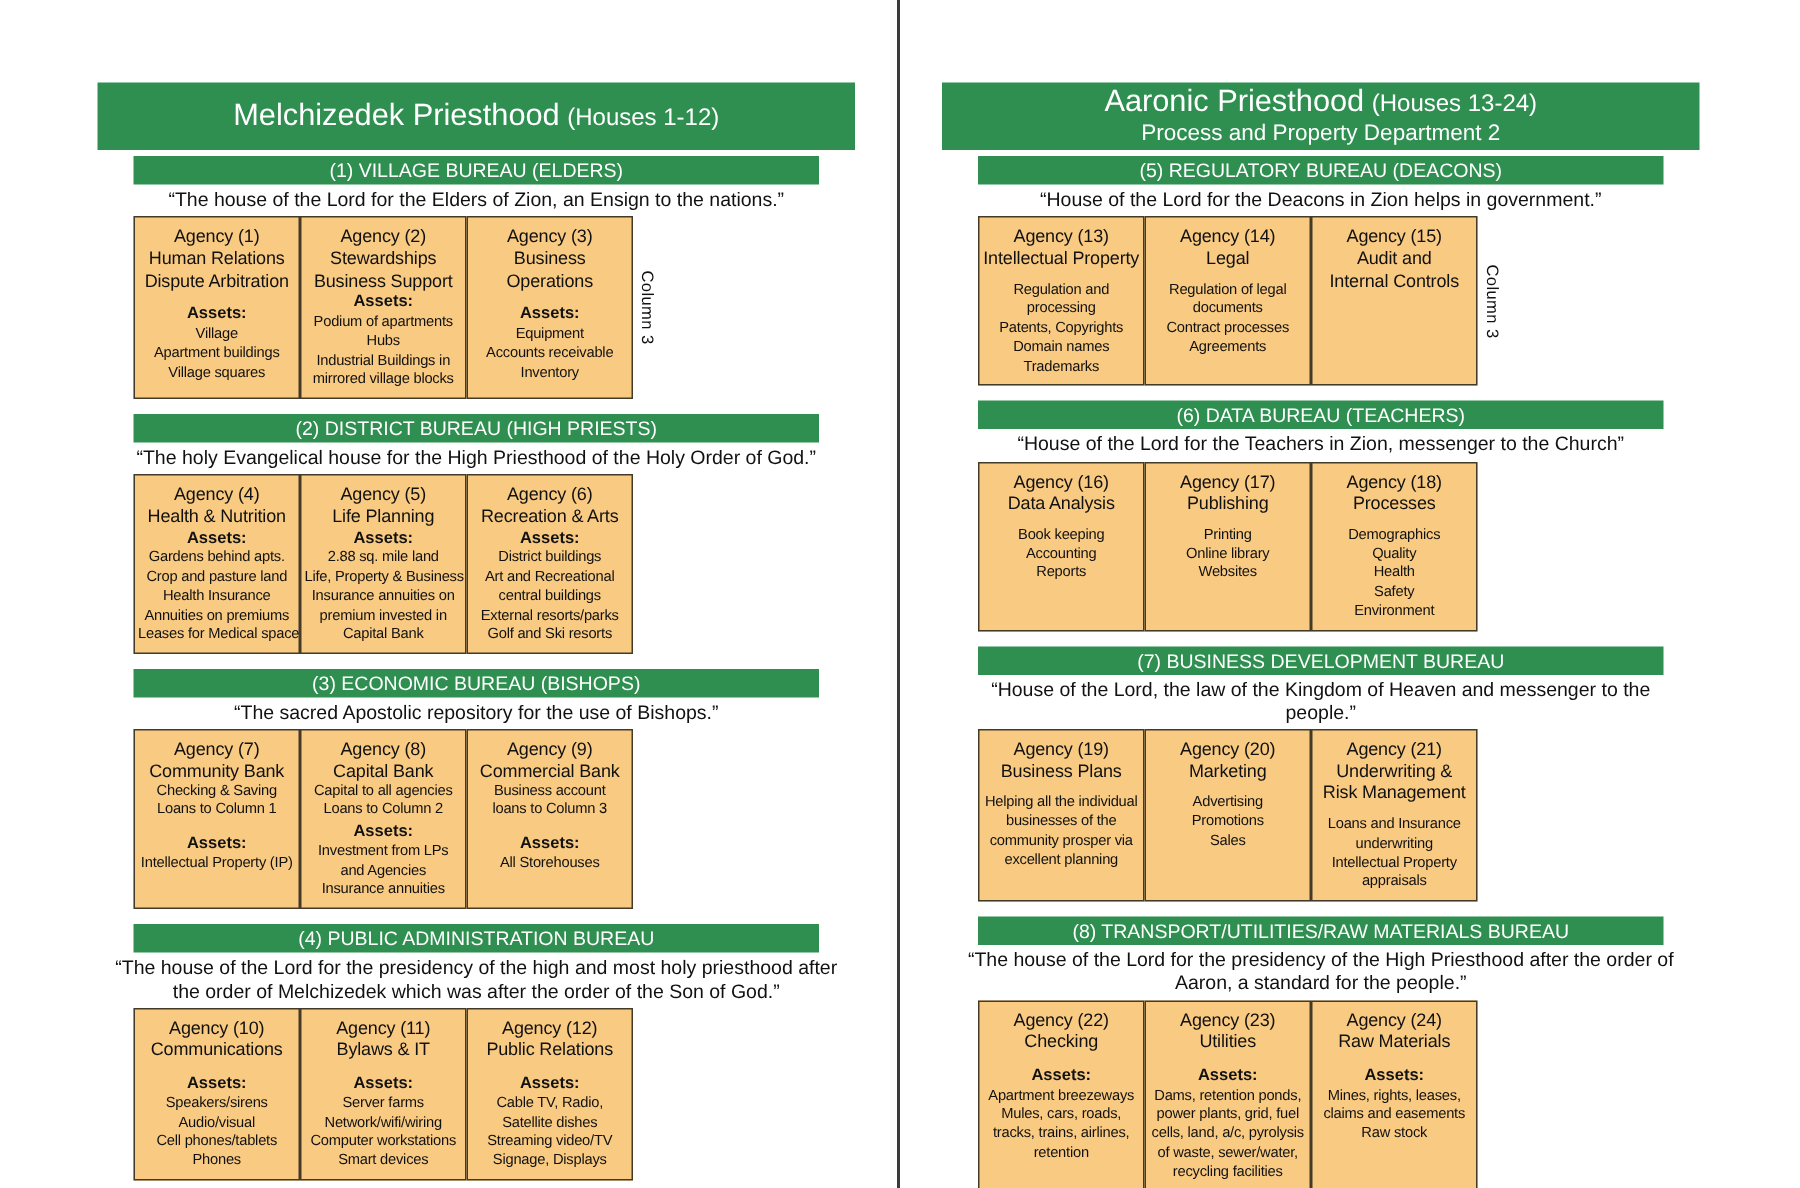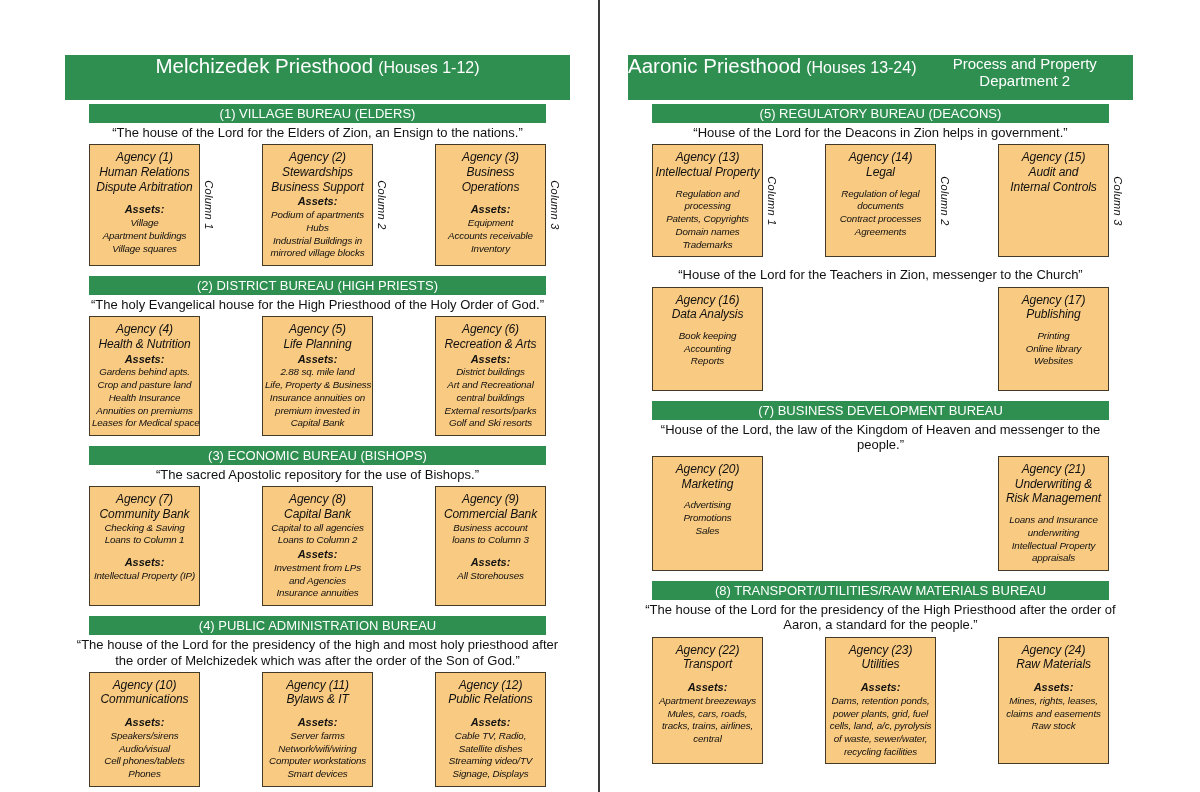--- a/index.html
+++ b/index.html
@@ -7,38 +7,38 @@
     position:relative;width:1200px;height:792px;background:#ffffff;
     font-family:"Liberation Sans",sans-serif;overflow:hidden;color:#111;
   }
   .divider{position:absolute;left:598px;top:0;width:2px;height:792px;background:#3a3a3a;}
   .page{position:absolute;top:55px;width:505px;}
   .page-left{left:65px;}
   .page-right{left:628px;}
 
   .hdr{
     background:var(--green,#2E8F50);color:#fff;text-align:center;
-    height:45px;display:flex;flex-direction:row;justify-content:center;line-height:1.12;
+    height:45px;display:flex;flex-direction:column;justify-content:center;line-height:1.12;
   }
   .hdr .t1{font-size:20.5px;white-space:nowrap;}
   .hdr .t1 .suffix{font-size:16px;margin-left:5px;}
   .hdr .t2{font-size:15px;margin-top:1px;}
 
   .bureau{margin-top:10px;}
   .bureau.first{margin-top:4px;}
   .bar{
     background:var(--green,#2E8F50);color:#fff;text-align:center;
     font-size:13px;line-height:19px;height:19px;margin:0 24px 2px 24px;white-space:nowrap;
   }
   .quote{
     text-align:center;font-size:13px;color:#111;margin:2px 10px 4px 10px;line-height:1.18;
   }
   .row{
-    display:flex;justify-content:space-between;align-items:stretch;
-    padding:0 24px;min-height:104px;font-style:italic;
+    display:flex;align-items:stretch;
+    padding:0 24px;min-height:104px;
   }
   .cell{position:relative;width:111px;display:flex;}
   .box{
     background:var(--boxfill,#F9CA81);
     border:1.5px solid var(--boxborder,#433A28);
     width:100%;box-sizing:border-box;padding:5px 2px;text-align:center;
   }
   .line-h{font-size:12px;line-height:1.22;letter-spacing:-0.1px;white-space:nowrap;}
   .line-b{font-size:9.8px;line-height:1.3;letter-spacing:-0.15px;white-space:nowrap;}
   .line-a{font-size:11px;font-weight:bold;line-height:1.35;}
@@ -265,20 +265,21 @@
             <div class="box">
               <div class="line-h">Agency (15)</div>
               <div class="line-h">Audit and</div>
               <div class="line-h">Internal Controls</div>
             </div>
             <span class="col-label">Column 3</span>
           </div>
         </div>
       </div>
       <div class="bureau">
+        <div class="bar">(6) DATA BUREAU (TEACHERS)</div>
         <div class="quote">“House of the Lord for the Teachers in Zion, messenger to the Church”</div>
         <div class="row">
           <div class="cell">
             <div class="box">
               <div class="line-h">Agency (16)</div>
               <div class="line-h">Data Analysis</div>
               <div class="line-g"></div>
               <div class="line-b">Book keeping</div>
               <div class="line-b">Accounting</div>
               <div class="line-b">Reports</div>
@@ -287,26 +288,49 @@
           <div class="cell">
             <div class="box">
               <div class="line-h">Agency (17)</div>
               <div class="line-h">Publishing</div>
               <div class="line-g"></div>
               <div class="line-b">Printing</div>
               <div class="line-b">Online library</div>
               <div class="line-b">Websites</div>
             </div>
           </div>
+          <div class="cell">
+            <div class="box">
+              <div class="line-h">Agency (18)</div>
+              <div class="line-h">Processes</div>
+              <div class="line-g"></div>
+              <div class="line-b">Demographics</div>
+              <div class="line-b">Quality</div>
+              <div class="line-b">Health</div>
+              <div class="line-b">Safety</div>
+              <div class="line-b">Environment</div>
+            </div>
+          </div>
         </div>
       </div>
       <div class="bureau">
         <div class="bar">(7) BUSINESS DEVELOPMENT BUREAU</div>
         <div class="quote">“House of the Lord, the law of the Kingdom of Heaven and messenger to the people.”</div>
         <div class="row">
+          <div class="cell">
+            <div class="box">
+              <div class="line-h">Agency (19)</div>
+              <div class="line-h">Business Plans</div>
+              <div class="line-g"></div>
+              <div class="line-b">Helping all the individual</div>
+              <div class="line-b">businesses of the</div>
+              <div class="line-b">community prosper via</div>
+              <div class="line-b">excellent planning</div>
+            </div>
+          </div>
           <div class="cell">
             <div class="box">
               <div class="line-h">Agency (20)</div>
               <div class="line-h">Marketing</div>
               <div class="line-g"></div>
               <div class="line-b">Advertising</div>
               <div class="line-b">Promotions</div>
               <div class="line-b">Sales</div>
             </div>
           </div>
@@ -324,27 +348,27 @@
           </div>
         </div>
       </div>
       <div class="bureau">
         <div class="bar">(8) TRANSPORT/UTILITIES/RAW MATERIALS BUREAU</div>
         <div class="quote">“The house of the Lord for the presidency of the High Priesthood after the order of Aaron, a standard for the people.”</div>
         <div class="row">
           <div class="cell">
             <div class="box">
               <div class="line-h">Agency (22)</div>
-              <div class="line-h">Transport</div>
+              <div class="line-h">Checking</div>
               <div class="line-g"></div>
               <div class="line-a">Assets:</div>
               <div class="line-b">Apartment breezeways</div>
               <div class="line-b">Mules, cars, roads,</div>
               <div class="line-b">tracks, trains, airlines,</div>
-              <div class="line-b">central</div>
+              <div class="line-b">retention</div>
             </div>
           </div>
           <div class="cell">
             <div class="box">
               <div class="line-h">Agency (23)</div>
               <div class="line-h">Utilities</div>
               <div class="line-g"></div>
               <div class="line-a">Assets:</div>
               <div class="line-b">Dams, retention ponds,</div>
               <div class="line-b">power plants, grid, fuel</div>

